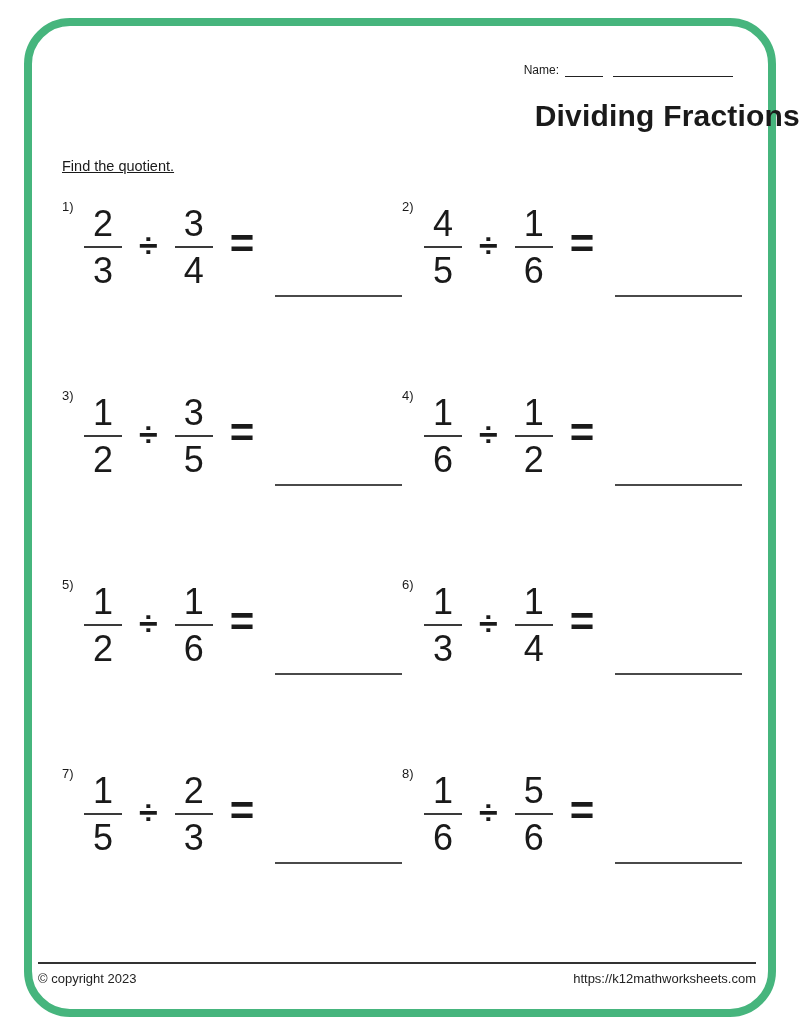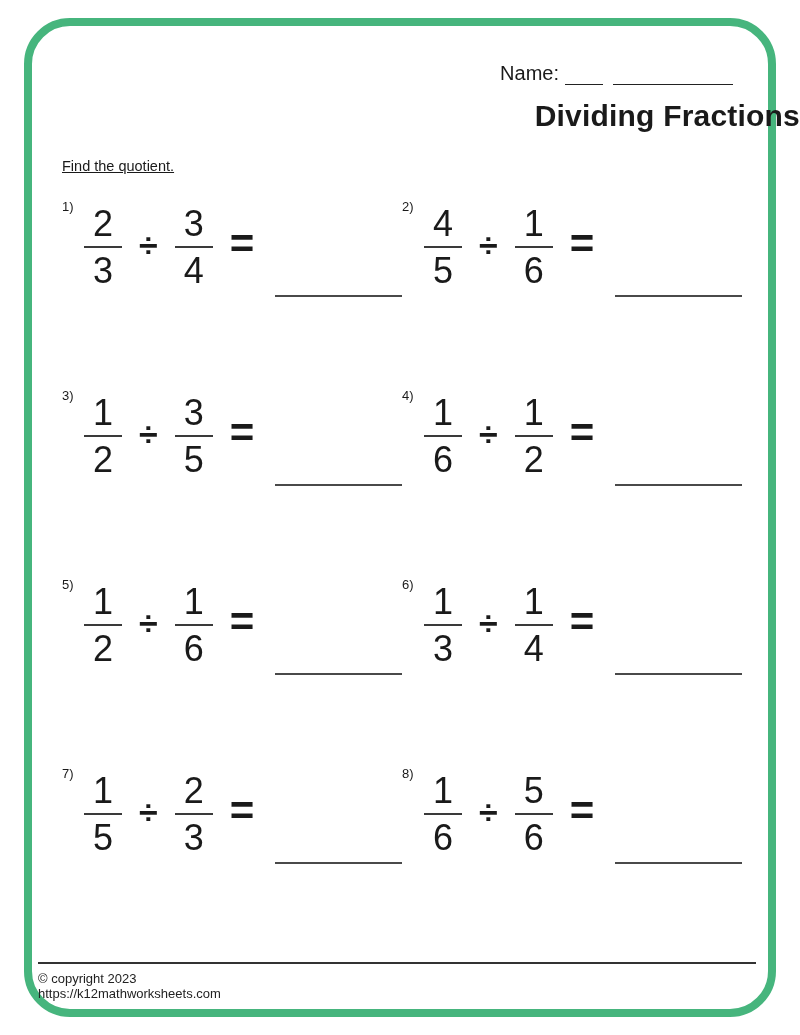--- a/index.html
+++ b/index.html
@@ -16,21 +16,21 @@
     position: absolute;
     left: 24px; top: 18px; right: 24px; bottom: 18px;
     border: 8px solid var(--green, #46b57d);
     border-radius: 46px;
     pointer-events: none;
   }
   .name-row {
     position: absolute;
     top: 62px;
     right: 67px;
-    font-size: 20px;
+    font-size: 12px;
     display: flex;
     align-items: flex-end;
     gap: 6px;
     white-space: nowrap;
   }
   .name-seg {
     display: inline-block;
     height: 14px;
     border-bottom: 1.6px solid #222;
   }
@@ -105,21 +105,20 @@
   .footer-line {
     border-top: 2px solid #333;
     margin-bottom: 7px;
   }
   .footer-row {
     display: flex;
     justify-content: space-between;
     align-items: baseline;
     font-size: 13px;
     color: #222;
-    flex-direction: column;
   }
 </style>
 </head>
 <body>
 
 <div class="page">
   <div class="border-frame"></div>
 
   <div class="name-row">
     <span>Name:</span>

